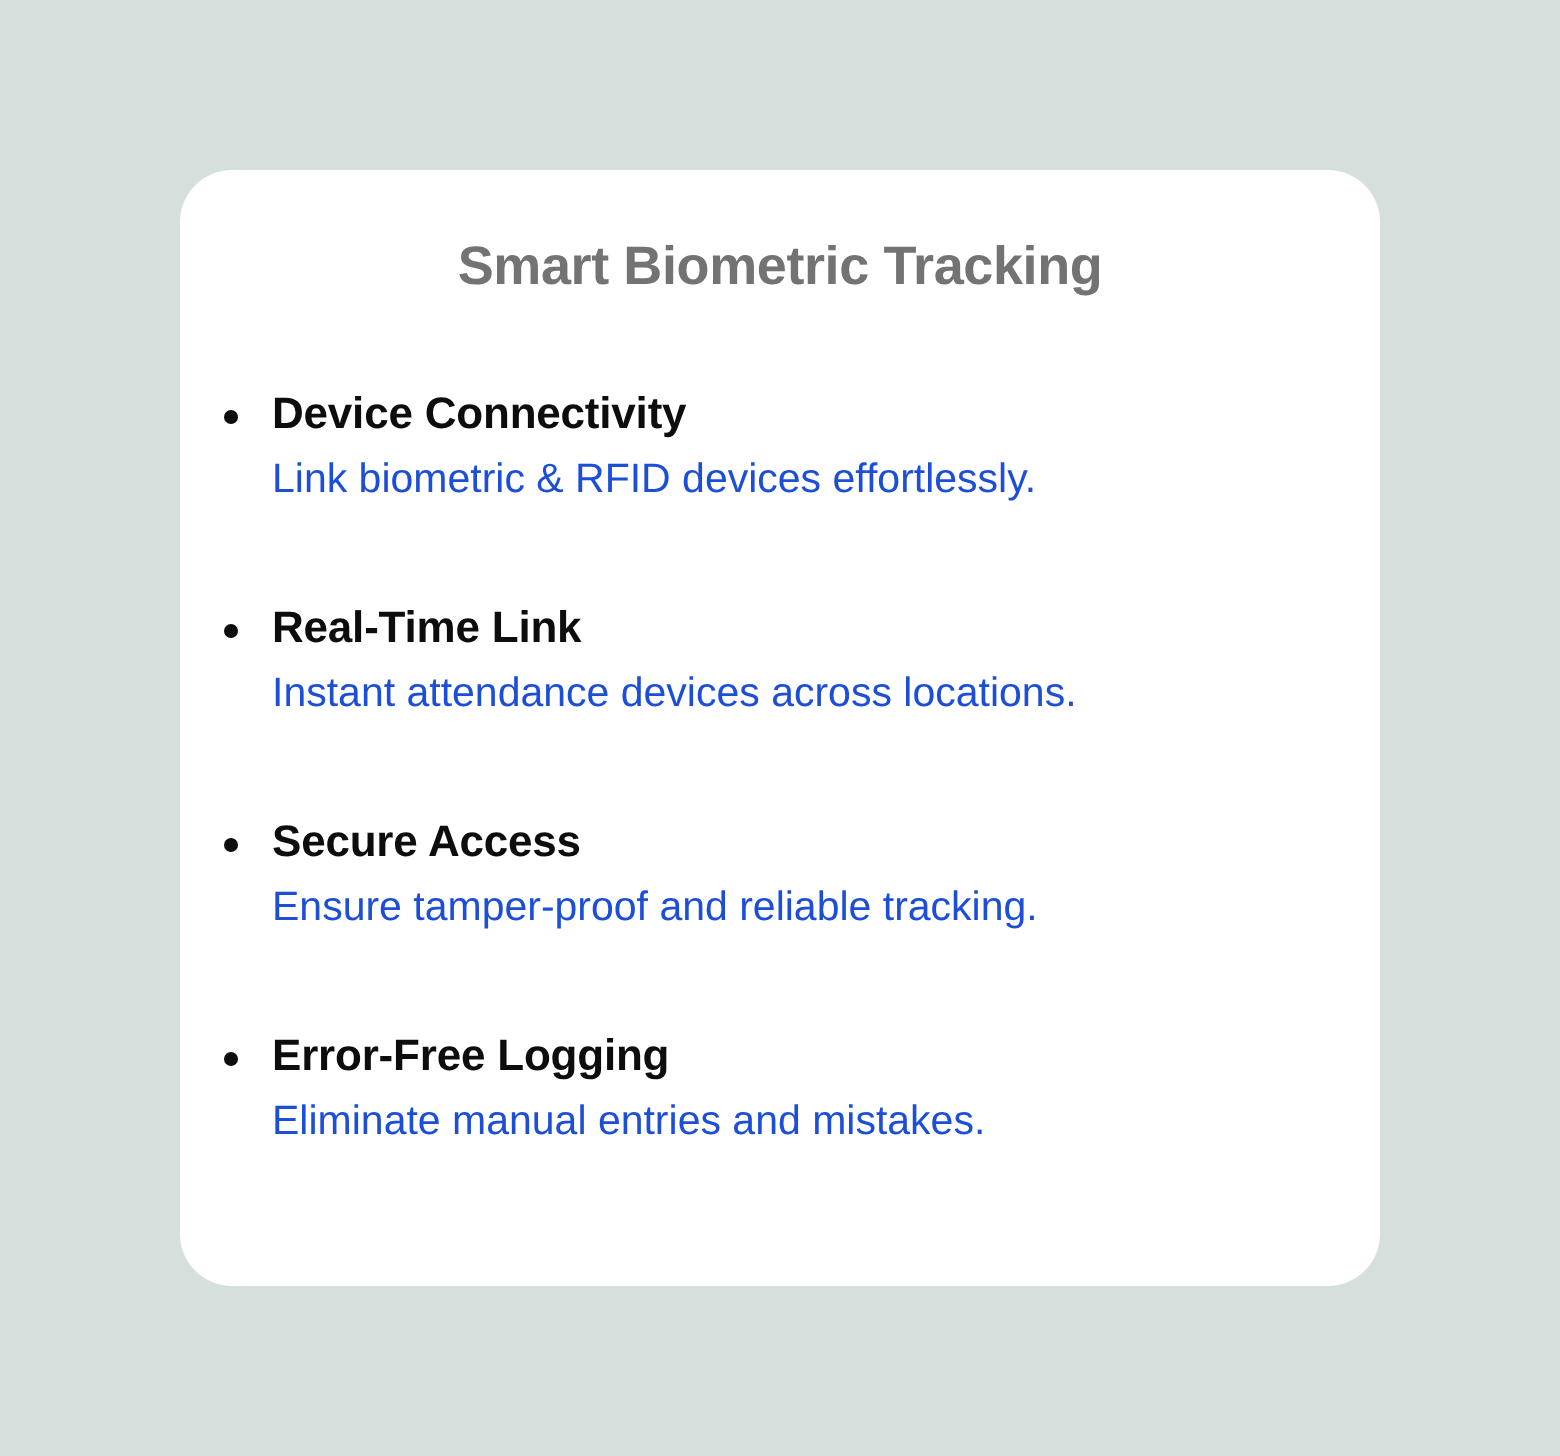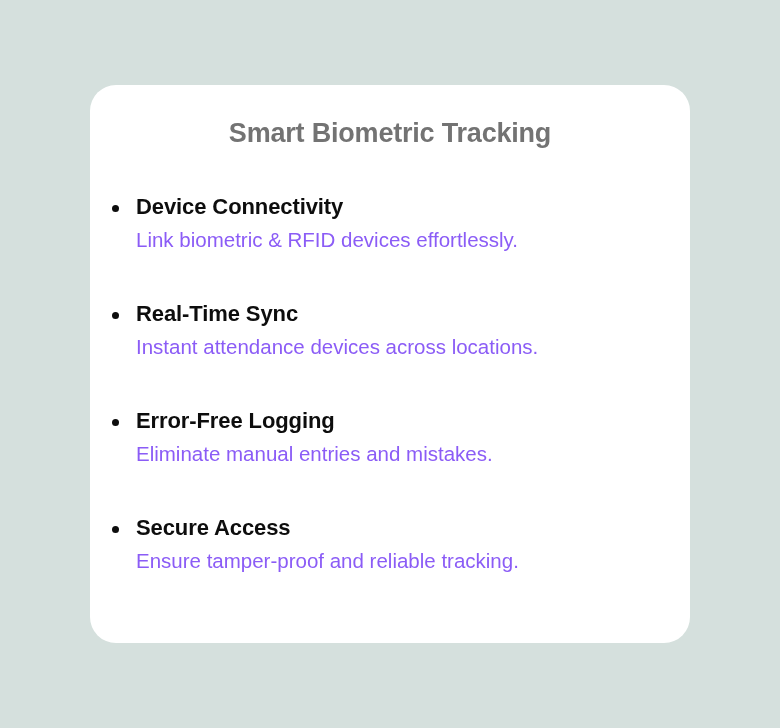--- a/index.html
+++ b/index.html
@@ -70,21 +70,21 @@
     font-weight: 700;
     color: #0d0d0d;
     line-height: 28px;
     letter-spacing: -0.1px;
     margin: 0;
     padding-top: 5px;
   }
   .feature-desc {
     font-size: 20.5px;
     font-weight: 400;
-    color: #8b5cf6;
+    color: #1d4ed8;
     line-height: 28px;
     margin: 0;
     padding-top: 5px;
   }
 </style>
 </head>
 <body>
 
 <div class="stage">
   <div class="card">
@@ -94,31 +94,31 @@
     <ul class="feature-list">
 
       <li class="feature-item">
         <span class="bullet-dot"></span>
         <div class="feature-heading">Device Connectivity</div>
         <div class="feature-desc">Link biometric &amp; RFID devices effortlessly.</div>
       </li>
 
       <li class="feature-item">
         <span class="bullet-dot"></span>
-        <div class="feature-heading">Real-Time Sync</div>
+        <div class="feature-heading">Real-Time Link</div>
         <div class="feature-desc">Instant attendance devices across locations.</div>
+      </li>
+
+      <li class="feature-item">
+        <span class="bullet-dot"></span>
+        <div class="feature-heading">Secure Access</div>
+        <div class="feature-desc">Ensure tamper-proof and reliable tracking.</div>
       </li>
 
       <li class="feature-item">
         <span class="bullet-dot"></span>
         <div class="feature-heading">Error-Free Logging</div>
         <div class="feature-desc">Eliminate manual entries and mistakes.</div>
       </li>
 
-      <li class="feature-item">
-        <span class="bullet-dot"></span>
-        <div class="feature-heading">Secure Access</div>
-        <div class="feature-desc">Ensure tamper-proof and reliable tracking.</div>
-      </li>
-
     </ul>
   </div>
 </div>
 
 </body></html>

